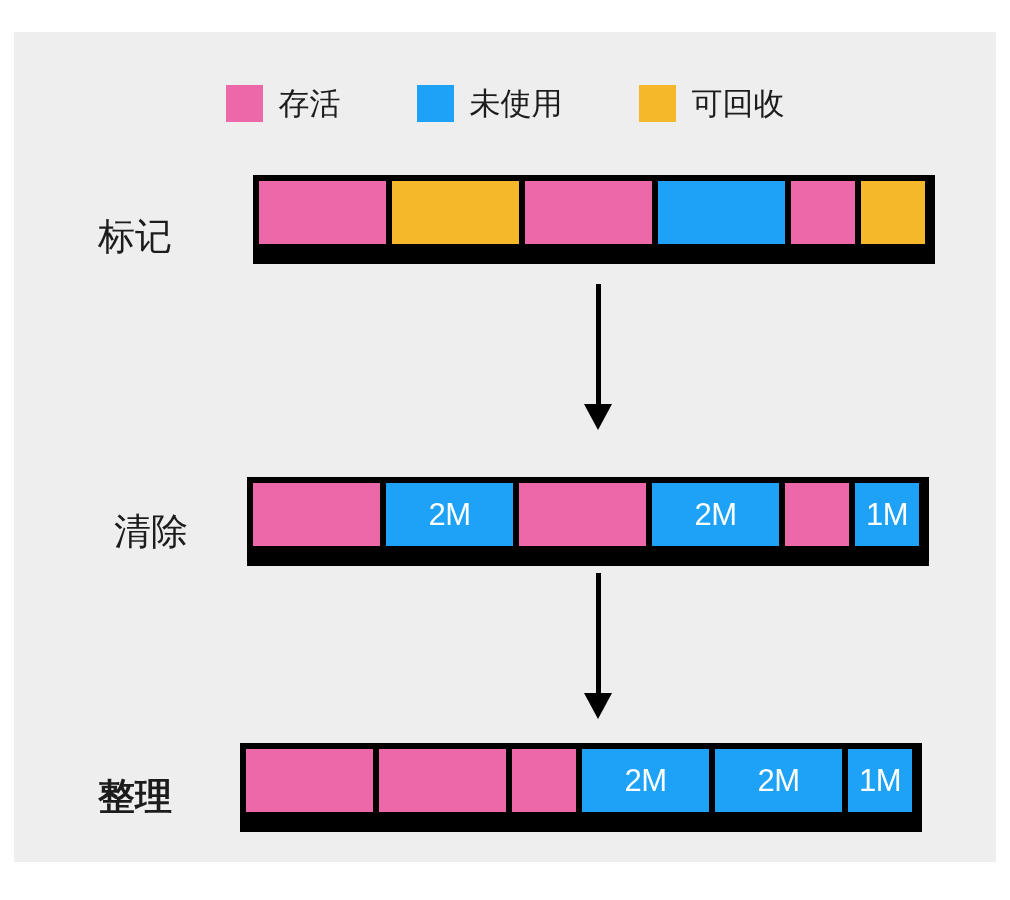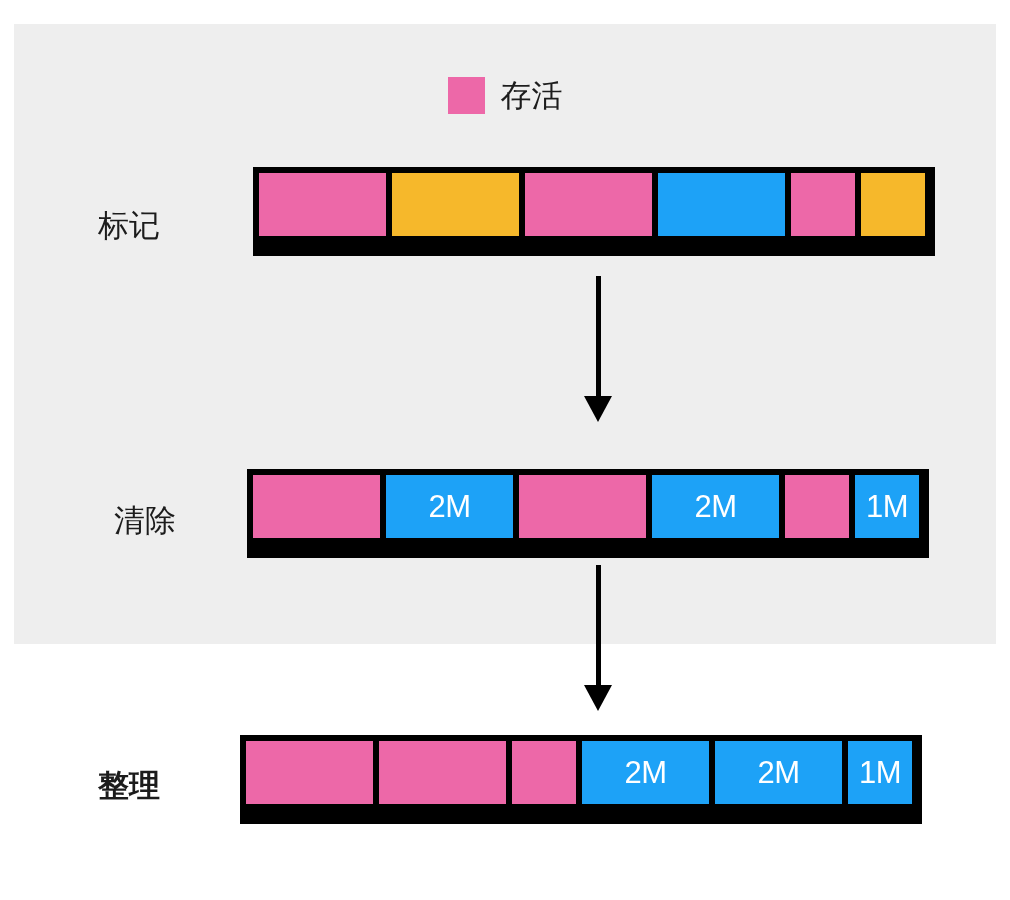--- a/index.html
+++ b/index.html
@@ -11,23 +11,23 @@
     width: 1010px;
     height: 900px;
     font-family: "Liberation Sans", "DejaVu Sans", sans-serif;
     overflow: hidden;
   }
 
   
   #panel {
     position: absolute;
     left: 14px;
-    top: 24px;
+    top: 32px;
     width: 982px;
-    height: 620px;
+    height: 830px;
     background: #eeeeee;
   }
 
   
   #legend {
     position: absolute;
     left: 0;
     top: 48px;
     width: 982px;
     height: 46px;
@@ -50,21 +50,21 @@
     font-size: 31px;
     line-height: 1;
     color: #1c1c1c;
     white-space: nowrap;
     font-family: "DejaVu Sans", "Liberation Sans", sans-serif;
   }
 
   
   .row-label {
     position: absolute;
-    font-size: 31px;
+    font-size: 37px;
     line-height: 1;
     color: #1c1c1c;
     white-space: nowrap;
     font-family: "DejaVu Sans", "Liberation Sans", sans-serif;
   }
 
   .bar {
     position: absolute;
     background: #000000;
     box-sizing: border-box;
@@ -117,21 +117,29 @@
 
 <div id="panel">
 
   <div id="legend">
 
     <div class="legend-item">
       <span class="legend-swatch" style="background:#ed68a8"></span>
       <span class="legend-label">存活</span>
     </div>
 
-
+    <div class="legend-item">
+      <span class="legend-swatch" style="background:#1da2f7"></span>
+      <span class="legend-label">未使用</span>
+    </div>
+
+    <div class="legend-item">
+      <span class="legend-swatch" style="background:#f6b82b"></span>
+      <span class="legend-label">可回收</span>
+    </div>
 
   </div>
 
   <div class="row-label" style="left:84px; top:186px;">标记</div>
 
   <div class="bar" style="left:239px; top:143px; width:682px; height:89px;">
     <div class="seg" style="width:127px; background:#ed68a8;">
       <span class="seg-label"></span>
     </div>
     <div class="seg" style="width:127px; background:#f6b82b;">

